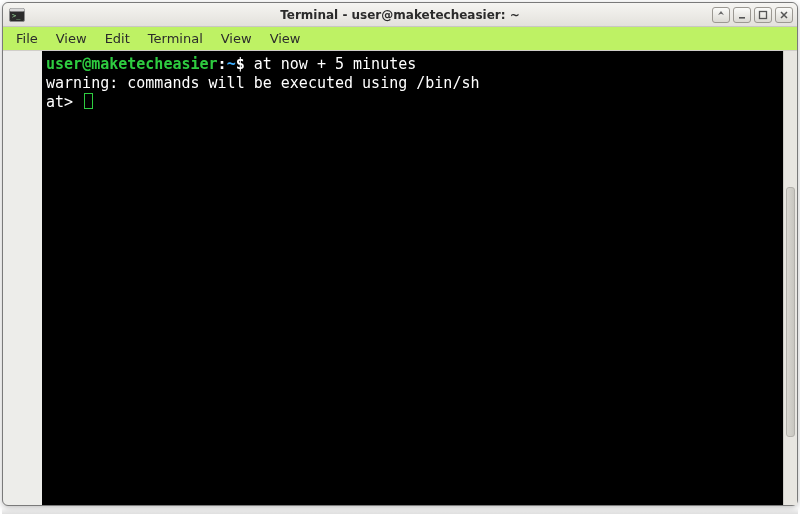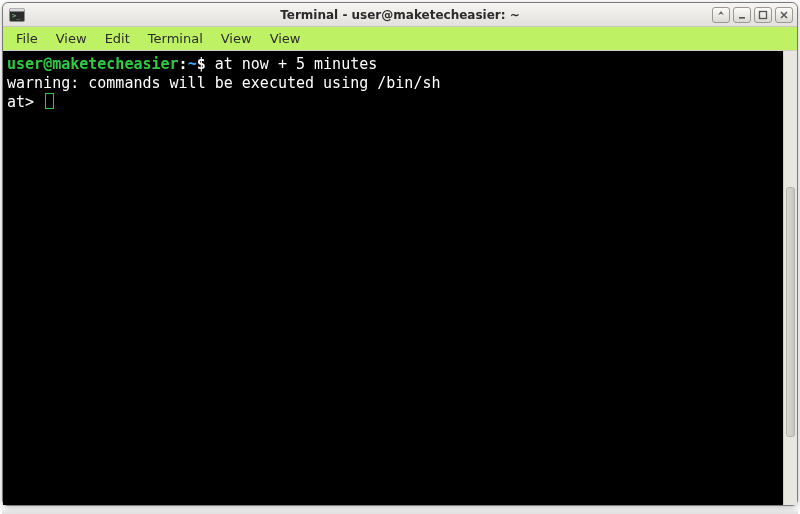--- a/index.html
+++ b/index.html
@@ -95,20 +95,21 @@
   .terminal {
     flex: 1 1 auto;
     background: #000;
     color: #ccc;
     font-family: "DejaVu Sans Mono","Liberation Mono","Consolas",monospace;
     font-size: 15px;
     line-height: 19px;
     padding: 4px 4px;
     white-space: pre;
     overflow: hidden;
+    margin-left: 39px;
   }
   .scrollbar {
     width: 14px;
     background: #e8e6e1;
     display: flex;
     flex-direction: column;
     border-left: 1px solid #cfcdc8;
   }
   .sb-track { flex: 1; position: relative; }
   .sb-thumb {

